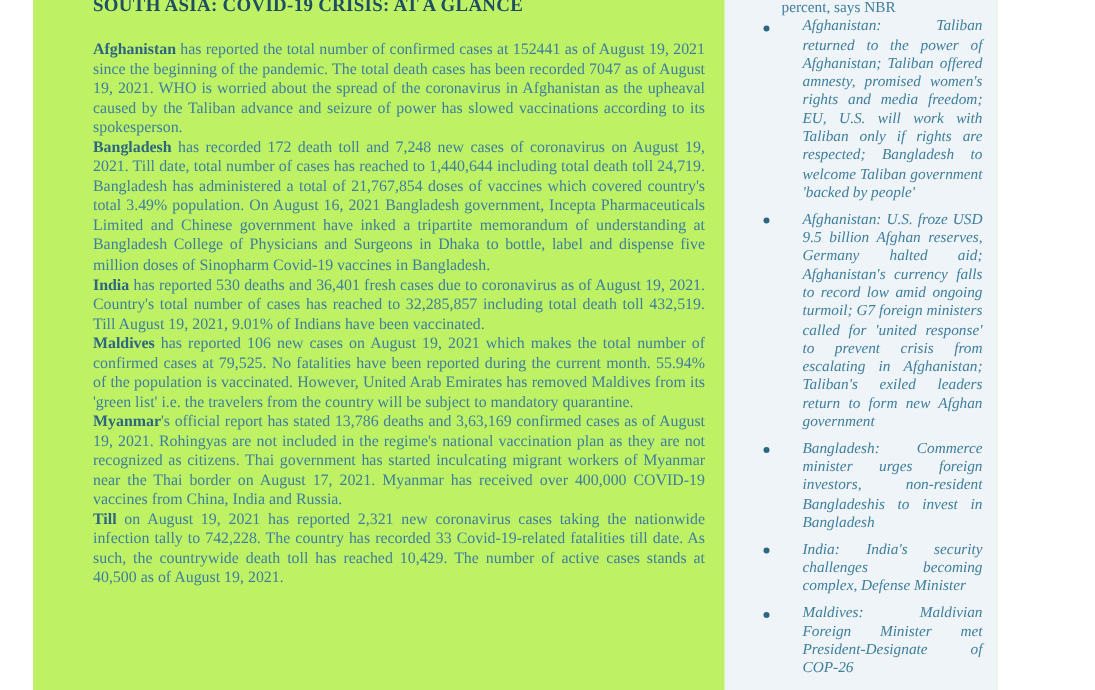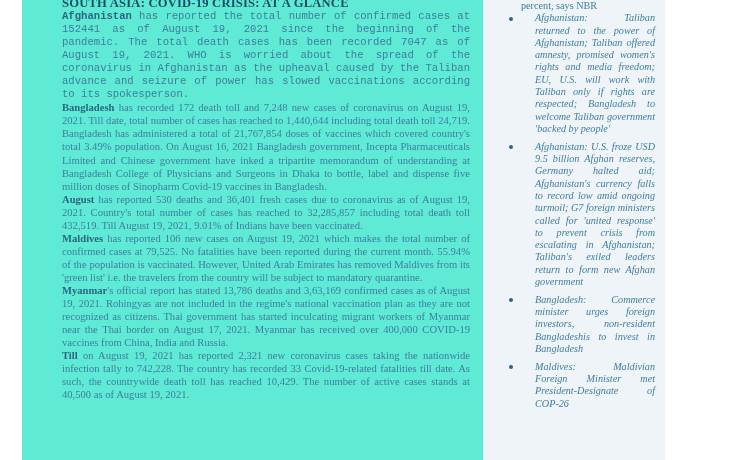--- a/index.html
+++ b/index.html
@@ -11,21 +11,21 @@
   body {
     width: 730px;
     height: 460px;
     overflow: hidden;
     font-family: "Liberation Serif", "DejaVu Serif", serif;
     position: relative;
   }
   #page {
     position: absolute;
     inset: 0;
-    background: #5eead4;
+    background: #bef264;
   }
   
   .side-panel-bg {
     position: absolute;
     left: 483px;
     top: 0;
     width: 182px;
     height: 460px;
     background: #eef4f8;
   }
@@ -53,21 +53,21 @@
     margin: 0;
     padding: 0;
     font-size: 10.6px;
     line-height: 13.05px;
     color: #3f7e9e;
     text-align: justify;
     text-justify: inter-word;
     hyphens: auto;
     -webkit-hyphens: auto;
   }
-  .para.first { margin-top: 0; font-family: Liberation Mono, monospace; }
+  .para.first { margin-top: 17px; }
   .para b {
     font-weight: bold;
     color: #2d6680;
   }
   
   .sidebar {
     position: absolute;
     left: 483px;
     top: -10px;
     width: 182px;
@@ -131,40 +131,43 @@
 
 <div id="page">
 
   <div class="side-panel-bg"></div>
 
   <div class="article">
     <h1 class="headline">SOUTH ASIA: COVID-19 CRISIS: AT A GLANCE</h1>
     <div id="article-body">
         <p class="para first"><b>Afghanistan</b><span> has reported the total number of confirmed cases at 152441 as of August 19, 2021 since the beginning of the pandemic. The total death cases has been recorded 7047 as of August 19, 2021. WHO is worried about the spread of the coronavirus in Afghanistan as the upheaval caused by the Taliban advance and seizure of power has slowed vaccinations according to its spokesperson.</span></p>
         <p class="para"><b>Bangladesh</b><span> has recorded 172 death toll and 7,248 new cases of coronavirus on August 19, 2021. Till date, total number of cases has reached to 1,440,644 including total death toll 24,719. Bangladesh has administered a total of 21,767,854 doses of vaccines which covered country's total 3.49% population. On August 16, 2021 Bangladesh government, Incepta Pharmaceuticals Limited and Chinese government have inked a tripartite memorandum of understanding at Bangladesh College of Physicians and Surgeons in Dhaka to bottle, label and dispense five million doses of Sinopharm Covid-19 vaccines in Bangladesh.</span></p>
-        <p class="para"><b>August</b><span> has reported 530 deaths and 36,401 fresh cases due to coronavirus as of August 19, 2021. Country's total number of cases has reached to 32,285,857 including total death toll 432,519. Till August 19, 2021, 9.01% of Indians have been vaccinated.</span></p>
+        <p class="para"><b>India</b><span> has reported 530 deaths and 36,401 fresh cases due to coronavirus as of August 19, 2021. Country's total number of cases has reached to 32,285,857 including total death toll 432,519. Till August 19, 2021, 9.01% of Indians have been vaccinated.</span></p>
         <p class="para"><b>Maldives</b><span> has reported 106 new cases on August 19, 2021 which makes the total number of confirmed cases at 79,525. No fatalities have been reported during the current month. 55.94% of the population is vaccinated. However, United Arab Emirates has removed Maldives from its 'green list' i.e. the travelers from the country will be subject to mandatory quarantine.</span></p>
         <p class="para"><b>Myanmar</b><span>'s official report has stated 13,786 deaths and 3,63,169 confirmed cases as of August 19, 2021. Rohingyas are not included in the regime's national vaccination plan as they are not recognized as citizens. Thai government has started inculcating migrant workers of Myanmar near the Thai border on August 17, 2021. Myanmar has received over 400,000 COVID-19 vaccines from China, India and Russia.</span></p>
         <p class="para"><b>Till</b><span> on August 19, 2021 has reported 2,321 new coronavirus cases taking the nationwide infection tally to 742,228. The country has recorded 33 Covid-19-related fatalities till date. As such, the countrywide death toll has reached 10,429. The number of active cases stands at 40,500 as of August 19, 2021.</span></p>
       </div>
   </div>
 
   <div class="sidebar">
     <p class="side-orphan">percent, says NBR</p>
     <ul class="side-list" id="side-list">
         <li>
           <span class="txt">Afghanistan: Taliban returned to the power of Afghanistan; Taliban offered amnesty, promised women's rights and media freedom; EU, U.S. will work with Taliban only if rights are respected; Bangladesh to welcome Taliban government 'backed by people'</span>
         </li>
         <li>
           <span class="txt">Afghanistan: U.S. froze USD 9.5 billion Afghan reserves, Germany halted aid; Afghanistan's currency falls to record low amid ongoing turmoil; G7 foreign ministers called for 'united response' to prevent crisis from escalating in Afghanistan; Taliban's exiled leaders return to form new Afghan government</span>
         </li>
         <li>
           <span class="txt">Bangladesh: Commerce minister urges foreign investors, non-resident Bangladeshis to invest in Bangladesh</span>
         </li>
         <li>
+          <span class="txt">India: India's security challenges becoming complex, Defense Minister</span>
+        </li>
+        <li>
           <span class="txt">Maldives: Maldivian Foreign Minister met President-Designate of COP-26</span>
         </li>
       </ul>
   </div>
 
   <div class="edge-left"></div>
   <div class="edge-right"></div>
 
 </div>
 

